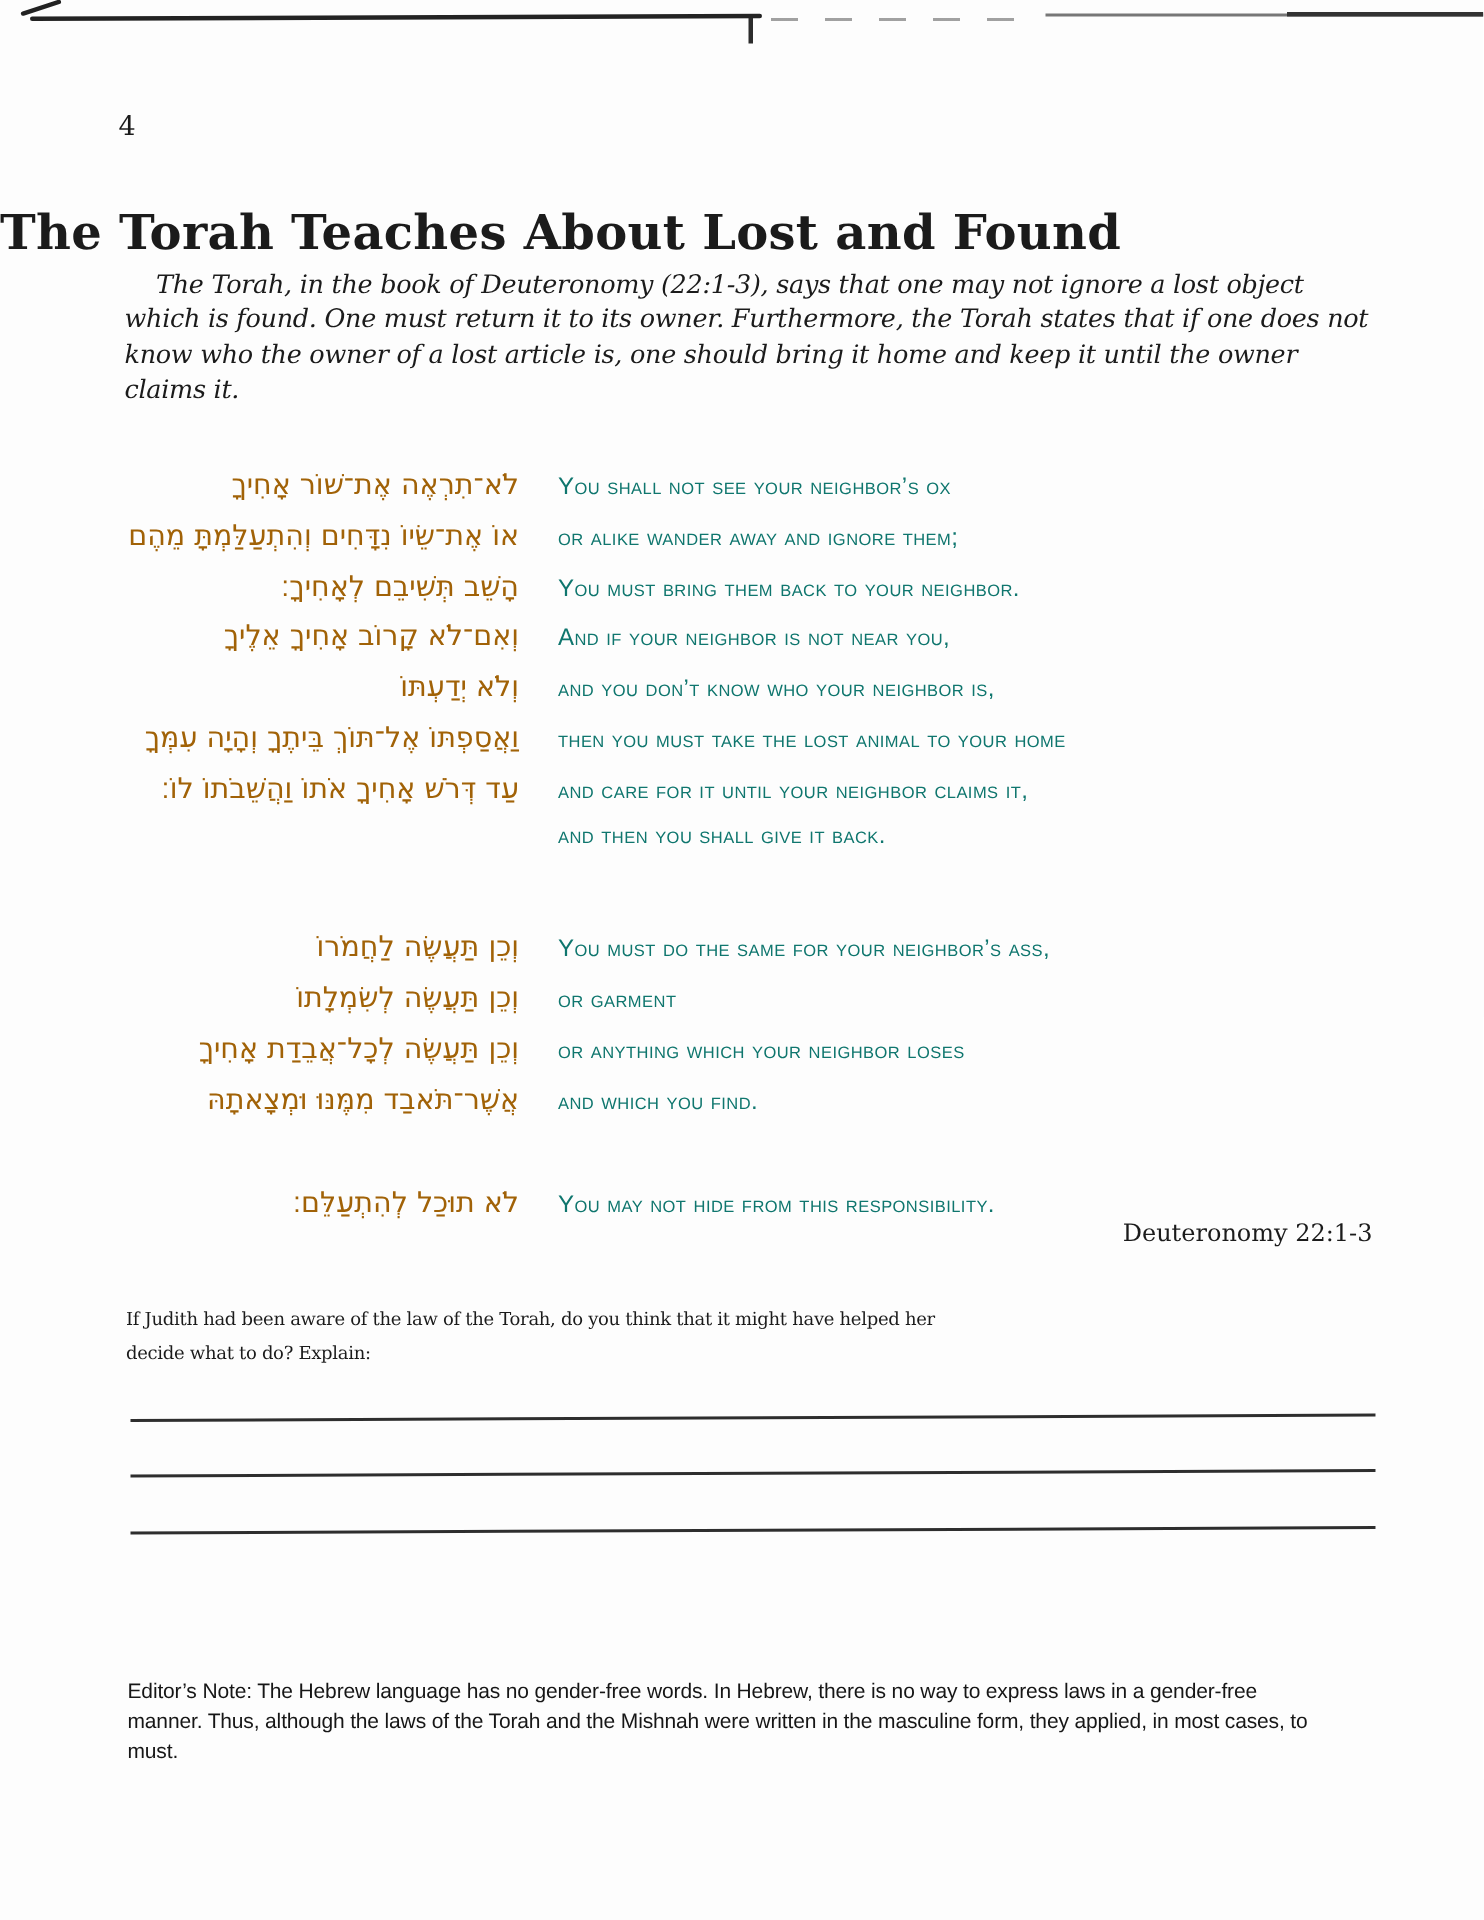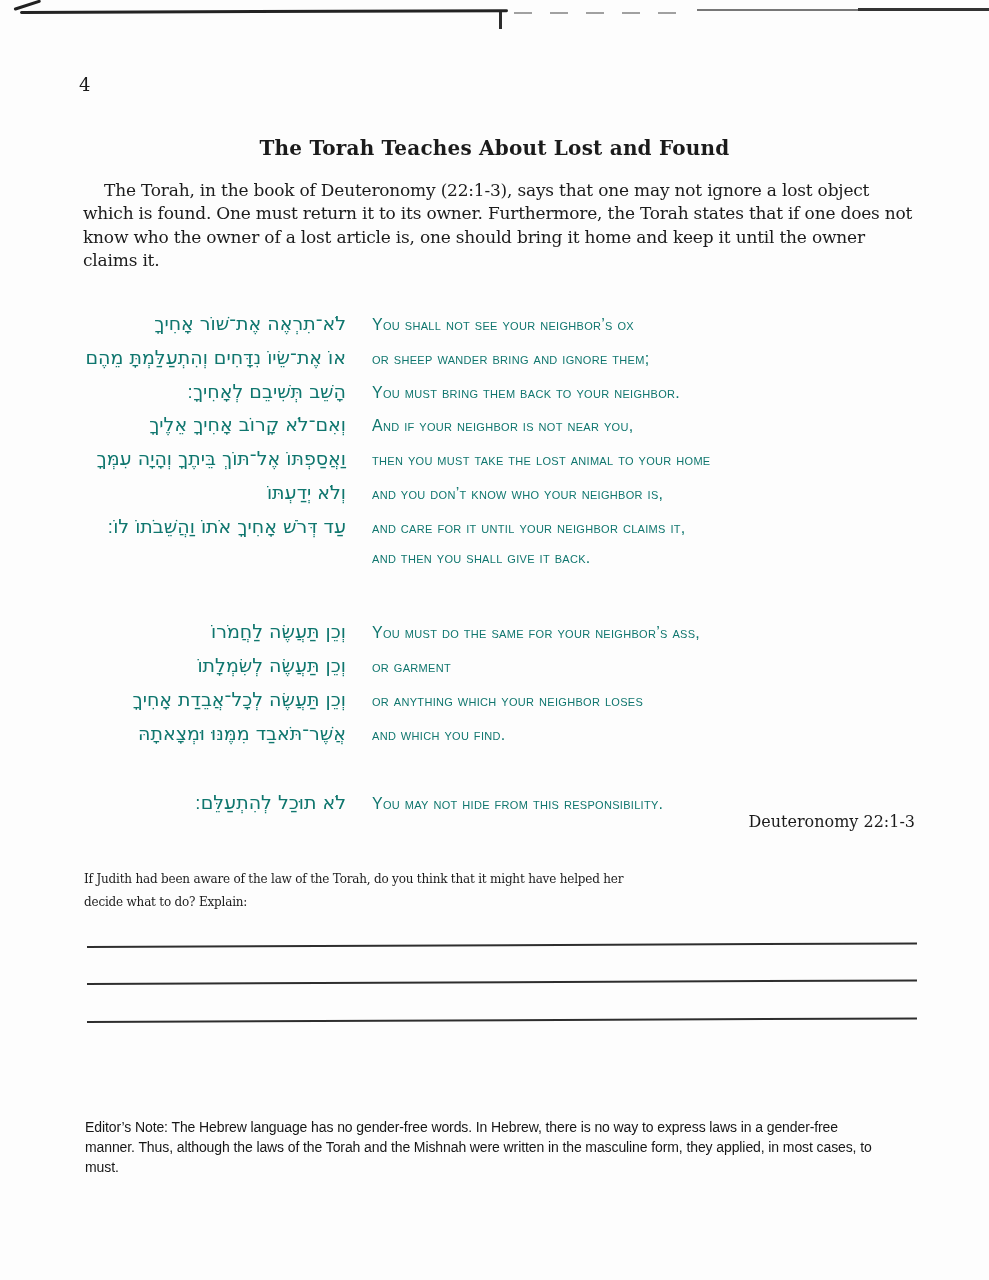--- a/index.html
+++ b/index.html
@@ -19,32 +19,32 @@
   .art-tick{position:absolute;left:499px;top:12px;width:3px;height:17px;background:#2c2c2c;}
   .art-dashes{position:absolute;left:514px;top:12px;width:178px;height:2px;
     background:repeating-linear-gradient(90deg,#6f6f6f 0 18px,transparent 18px 36px);opacity:.65;}
   .art-line-right{position:absolute;left:697px;top:9px;width:292px;height:2px;background:#555;opacity:.8;}
   .art-line-right-dark{position:absolute;left:858px;top:8px;width:131px;height:3px;background:#333;}
 
   .page-num{position:absolute;left:79px;top:74px;font-size:18px;}
 
   .title{
     position:absolute;top:136px;left:0;width:100%;
-    text-align:center;font-weight:bold;font-size:20px;letter-spacing:.2px;
+    font-weight:bold;font-size:32px;letter-spacing:.2px;
   }
 
-  .intro{position:absolute;left:83px;top:179px;font-size:17px;line-height:23.4px;letter-spacing:-.2px;}
+  .intro{position:absolute;left:83px;top:179px;font-size:17px;line-height:23.4px;letter-spacing:-.2px;font-style:italic;}
   .intro .line{white-space:nowrap;}
   .intro .indent{padding-left:21px;}
 
   .verses{position:absolute;left:88px;top:312px;}
   .vrow{display:flex;align-items:baseline;height:33.8px;}
   .heb{
     width:258px;flex:0 0 258px;text-align:right;direction:rtl;
-    font-family:"DejaVu Sans",sans-serif;font-size:19px;color:#0f766e;
+    font-family:"DejaVu Sans",sans-serif;font-size:19px;color:#a16207;
     white-space:nowrap;
   }
   .eng{
     margin-left:26px;
     font-family:"Liberation Sans","DejaVu Sans",sans-serif;
     font-size:16px;font-variant:small-caps;letter-spacing:.3px;
     white-space:nowrap;color:#0f766e;
   }
   .block2{margin-top:38px;}
   .block3{margin-top:35px;}
@@ -94,37 +94,37 @@
 
   <div class="verses">
 
     <div class="block1">
       <div class="vrow">
         <span class="heb">לֹא־תִרְאֶה אֶת־שׁוֹר אָחִיךָ</span>
         <span class="eng">You shall not see your neighbor’s ox</span>
       </div>
       <div class="vrow">
         <span class="heb">אוֹ אֶת־שֵׂיוֹ נִדָּחִים וְהִתְעַלַּמְתָּ מֵהֶם</span>
-        <span class="eng">or sheep wander bring and ignore them;</span>
+        <span class="eng">or alike wander away and ignore them;</span>
       </div>
       <div class="vrow">
         <span class="heb">הָשֵׁב תְּשִׁיבֵם לְאָחִיךָ׃</span>
         <span class="eng">You must bring them back to your neighbor.</span>
       </div>
       <div class="vrow">
         <span class="heb">וְאִם־לֹא קָרוֹב אָחִיךָ אֵלֶיךָ</span>
         <span class="eng">And if your neighbor is not near you,</span>
       </div>
       <div class="vrow">
+        <span class="heb">וְלֹא יְדַעְתּוֹ</span>
+        <span class="eng">and you don’t know who your neighbor is,</span>
+      </div>
+      <div class="vrow">
         <span class="heb">וַאֲסַפְתּוֹ אֶל־תּוֹךְ בֵּיתֶךָ וְהָיָה עִמְּךָ</span>
         <span class="eng">then you must take the lost animal to your home</span>
-      </div>
-      <div class="vrow">
-        <span class="heb">וְלֹא יְדַעְתּוֹ</span>
-        <span class="eng">and you don’t know who your neighbor is,</span>
       </div>
       <div class="vrow">
         <span class="heb">עַד דְּרֹשׁ אָחִיךָ אֹתוֹ וַהֲשֵׁבֹתוֹ לוֹ׃</span>
         <span class="eng">and care for it until your neighbor claims it,</span>
       </div>
       <div class="vrow">
         <span class="heb"></span>
         <span class="eng">and then you shall give it back.</span>
       </div>
     </div>

